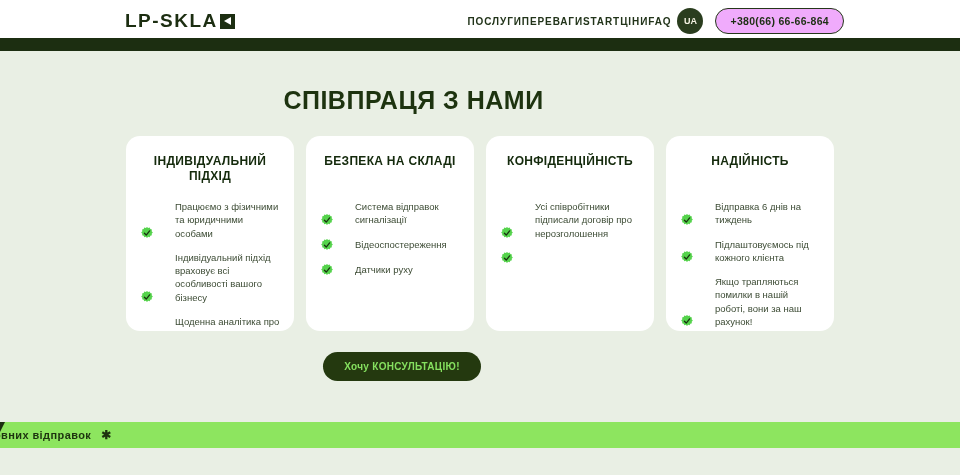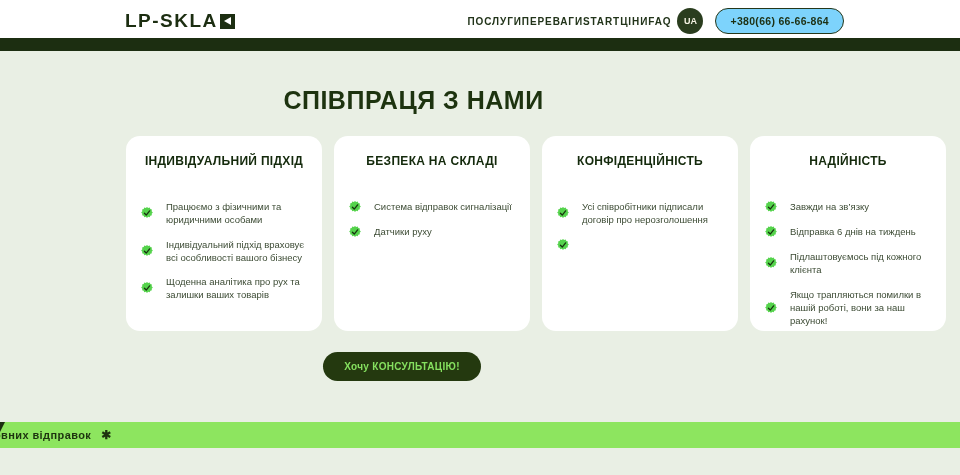--- a/index.html
+++ b/index.html
@@ -41,21 +41,21 @@
   }
   .lang-btn {
     width:26px; height:26px; border-radius:50%;
     background:#2a3d1e; color:#f5f2e3;
     display:flex; align-items:center; justify-content:center;
     font-size:9px; font-weight:700; margin-left:6px; cursor:pointer;
     border:none;
   }
   .phone-btn {
     margin-left:12px;
-    background:#7dd3fc;
+    background:#f0abfc;
     border:1px solid #25371a;
     border-radius:14px;
     padding:6px 14px;
     font-size:10.5px; font-weight:700; letter-spacing:0.3px;
     color:#1d3013; cursor:pointer; white-space:nowrap;
     font-family:"Liberation Sans", sans-serif;
   }
 
   
   .dark-bar {
@@ -66,39 +66,39 @@
   
   .section-title {
     position:absolute; top:86px; left:0; width:827px;
     text-align:center;
     font-size:25px; font-weight:800; letter-spacing:0.5px;
     color:#1d330f;
   }
 
   
   .cards {
-    position:absolute; top:136px; left:126px; width:820px;
+    position:absolute; top:136px; left:126px; width:708px;
     display:flex; gap:12px;
   }
   .card {
     flex:1 1 0; height:195px;
     background:#ffffff; border-radius:14px;
     padding:18px 14px 12px 14px;
     overflow:hidden;
   }
   .card-title {
     min-height:34px;
     display:flex; align-items:flex-start; justify-content:center;
     text-align:center;
     font-size:12px; font-weight:800; letter-spacing:0.3px;
     line-height:1.25; text-transform:uppercase;
     color:#142a0c; margin-bottom:12px;
   }
   .card-item {
-    display:flex; align-items:center; gap:12px;
+    display:flex; align-items:flex-end; gap:21px;
     margin-bottom:11px;
   }
   .check-icon { width:14px; height:14px; flex:0 0 14px; margin-top:0; }
   .item-text {
     font-size:9.5px; line-height:1.4; color:#3b4a33; font-weight:500;
   }
 
   
   .cta-row {
     position:absolute; top:352px; left:0; width:804px;
@@ -195,20 +195,27 @@
           <path fill="#55d34c" d="M12 1.5l2 1.9 2.7-.8 1 2.6 2.7.9-.4 2.8 2 2.1-2 2.1.4 2.8-2.7.9-1 2.6-2.7-.8-2 1.9-2-1.9-2.7.8-1-2.6-2.7-.9.4-2.8-2-2.1 2-2.1-.4-2.8 2.7-.9 1-2.6 2.7.8z"></path>
           <path fill="none" stroke="#17330f" stroke-width="2.2" stroke-linecap="round" stroke-linejoin="round" d="M7.6 12.4l3.1 3.1 5.8-7.2"></path>
         </svg>
       <span class="item-text">Система відправок сигналізації</span>
     </div>
     <div class="card-item">
       <svg class="check-icon" viewBox="0 0 24 24">
           <path fill="#55d34c" d="M12 1.5l2 1.9 2.7-.8 1 2.6 2.7.9-.4 2.8 2 2.1-2 2.1.4 2.8-2.7.9-1 2.6-2.7-.8-2 1.9-2-1.9-2.7.8-1-2.6-2.7-.9.4-2.8-2-2.1 2-2.1-.4-2.8 2.7-.9 1-2.6 2.7.8z"></path>
           <path fill="none" stroke="#17330f" stroke-width="2.2" stroke-linecap="round" stroke-linejoin="round" d="M7.6 12.4l3.1 3.1 5.8-7.2"></path>
         </svg>
+      <span class="item-text">Відеоспостереження</span>
+    </div>
+    <div class="card-item">
+      <svg class="check-icon" viewBox="0 0 24 24">
+          <path fill="#55d34c" d="M12 1.5l2 1.9 2.7-.8 1 2.6 2.7.9-.4 2.8 2 2.1-2 2.1.4 2.8-2.7.9-1 2.6-2.7-.8-2 1.9-2-1.9-2.7.8-1-2.6-2.7-.9.4-2.8-2-2.1 2-2.1-.4-2.8 2.7-.9 1-2.6 2.7.8z"></path>
+          <path fill="none" stroke="#17330f" stroke-width="2.2" stroke-linecap="round" stroke-linejoin="round" d="M7.6 12.4l3.1 3.1 5.8-7.2"></path>
+        </svg>
       <span class="item-text">Датчики руху</span>
     </div>
   </div>
 
   <div class="card">
     <div class="card-title">КОНФІДЕНЦІЙНІСТЬ</div>
     <div class="card-item">
       <svg class="check-icon" viewBox="0 0 24 24">
           <path fill="#55d34c" d="M12 1.5l2 1.9 2.7-.8 1 2.6 2.7.9-.4 2.8 2 2.1-2 2.1.4 2.8-2.7.9-1 2.6-2.7-.8-2 1.9-2-1.9-2.7.8-1-2.6-2.7-.9.4-2.8-2-2.1 2-2.1-.4-2.8 2.7-.9 1-2.6 2.7.8z"></path>
           <path fill="none" stroke="#17330f" stroke-width="2.2" stroke-linecap="round" stroke-linejoin="round" d="M7.6 12.4l3.1 3.1 5.8-7.2"></path>
@@ -218,27 +225,20 @@
     <div class="card-item">
       <svg class="check-icon" viewBox="0 0 24 24">
           <path fill="#55d34c" d="M12 1.5l2 1.9 2.7-.8 1 2.6 2.7.9-.4 2.8 2 2.1-2 2.1.4 2.8-2.7.9-1 2.6-2.7-.8-2 1.9-2-1.9-2.7.8-1-2.6-2.7-.9.4-2.8-2-2.1 2-2.1-.4-2.8 2.7-.9 1-2.6 2.7.8z"></path>
           <path fill="none" stroke="#17330f" stroke-width="2.2" stroke-linecap="round" stroke-linejoin="round" d="M7.6 12.4l3.1 3.1 5.8-7.2"></path>
         </svg>
     </div>
   </div>
 
   <div class="card">
     <div class="card-title">НАДІЙНІСТЬ</div>
-    <div class="card-item">
-      <svg class="check-icon" viewBox="0 0 24 24">
-          <path fill="#55d34c" d="M12 1.5l2 1.9 2.7-.8 1 2.6 2.7.9-.4 2.8 2 2.1-2 2.1.4 2.8-2.7.9-1 2.6-2.7-.8-2 1.9-2-1.9-2.7.8-1-2.6-2.7-.9.4-2.8-2-2.1 2-2.1-.4-2.8 2.7-.9 1-2.6 2.7.8z"></path>
-          <path fill="none" stroke="#17330f" stroke-width="2.2" stroke-linecap="round" stroke-linejoin="round" d="M7.6 12.4l3.1 3.1 5.8-7.2"></path>
-        </svg>
-      <span class="item-text">Завжди на зв’язку</span>
-    </div>
     <div class="card-item">
       <svg class="check-icon" viewBox="0 0 24 24">
           <path fill="#55d34c" d="M12 1.5l2 1.9 2.7-.8 1 2.6 2.7.9-.4 2.8 2 2.1-2 2.1.4 2.8-2.7.9-1 2.6-2.7-.8-2 1.9-2-1.9-2.7.8-1-2.6-2.7-.9.4-2.8-2-2.1 2-2.1-.4-2.8 2.7-.9 1-2.6 2.7.8z"></path>
           <path fill="none" stroke="#17330f" stroke-width="2.2" stroke-linecap="round" stroke-linejoin="round" d="M7.6 12.4l3.1 3.1 5.8-7.2"></path>
         </svg>
       <span class="item-text">Відправка 6 днів на тиждень</span>
     </div>
     <div class="card-item">
       <svg class="check-icon" viewBox="0 0 24 24">
           <path fill="#55d34c" d="M12 1.5l2 1.9 2.7-.8 1 2.6 2.7.9-.4 2.8 2 2.1-2 2.1.4 2.8-2.7.9-1 2.6-2.7-.8-2 1.9-2-1.9-2.7.8-1-2.6-2.7-.9.4-2.8-2-2.1 2-2.1-.4-2.8 2.7-.9 1-2.6 2.7.8z"></path>

